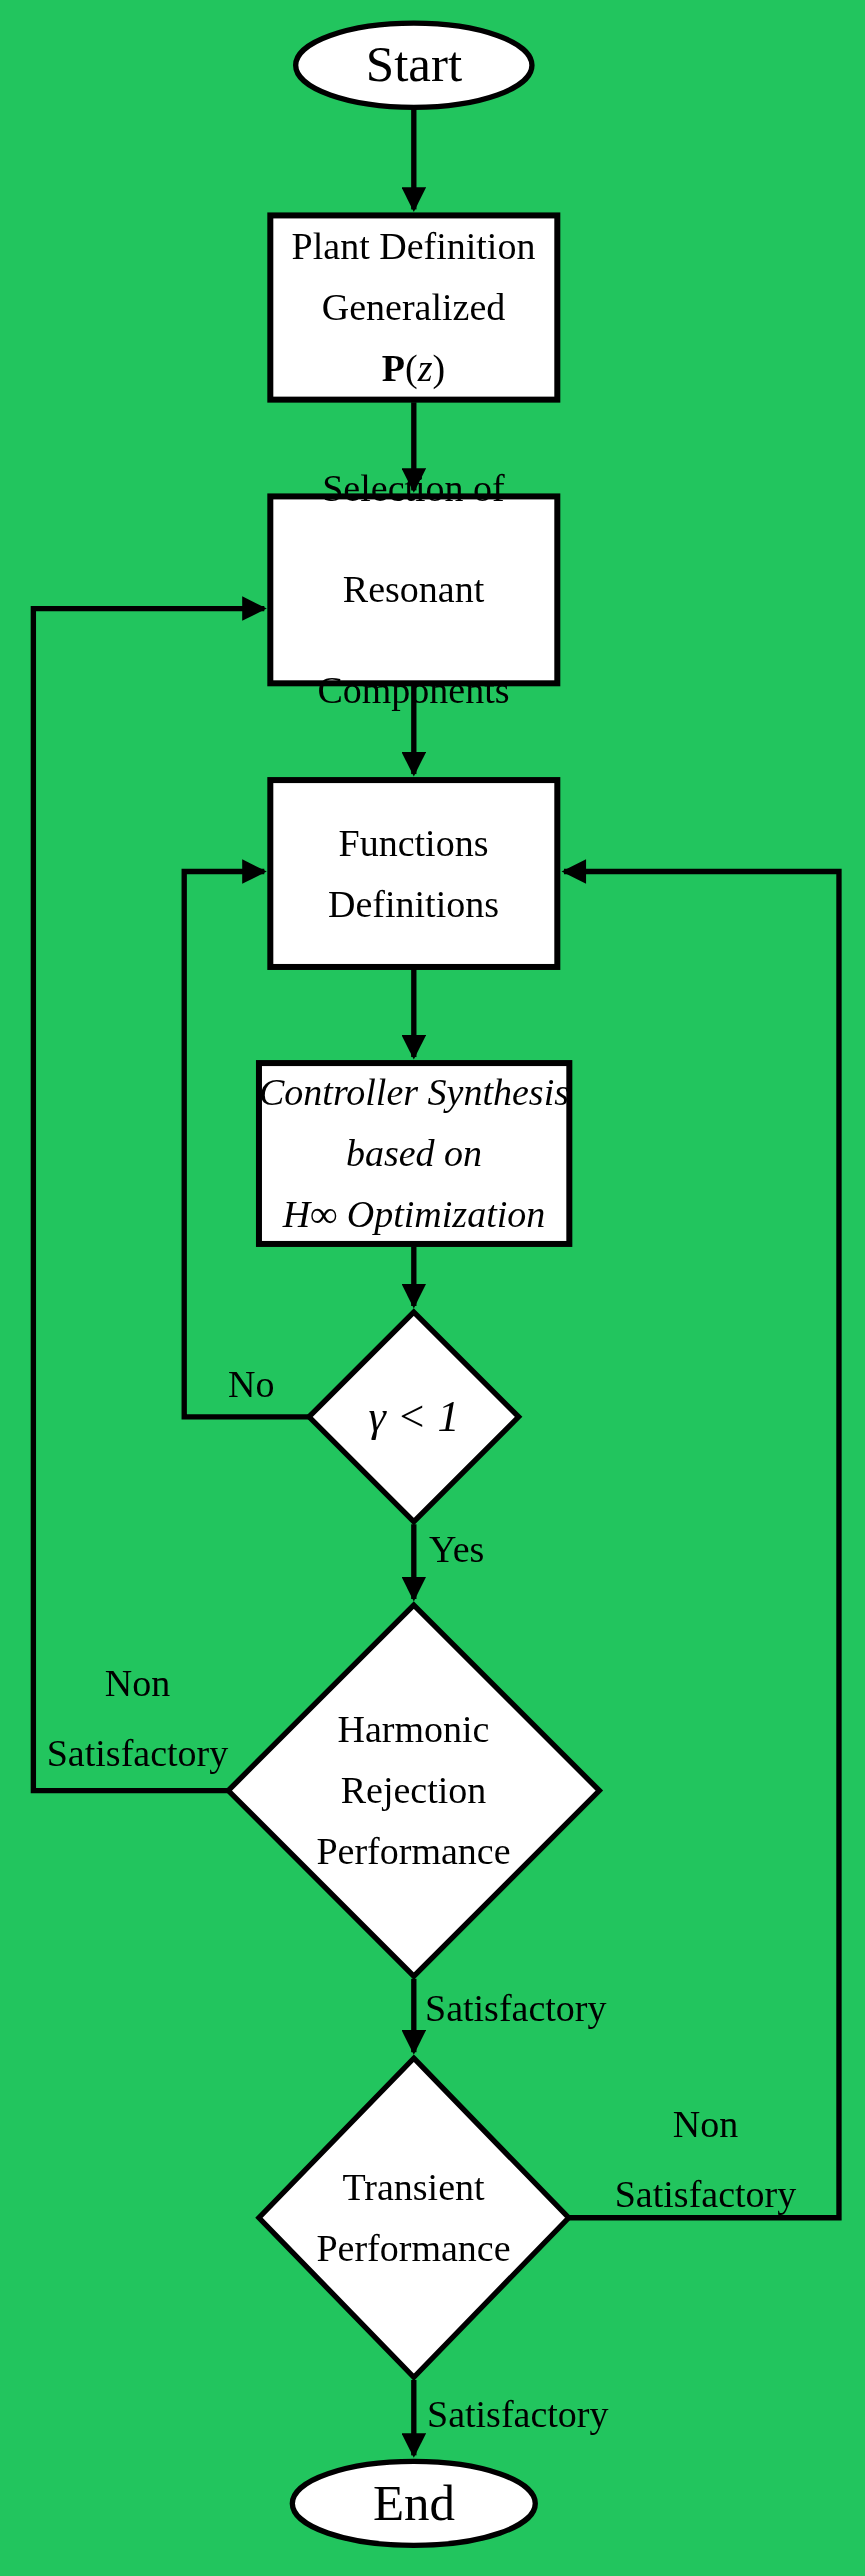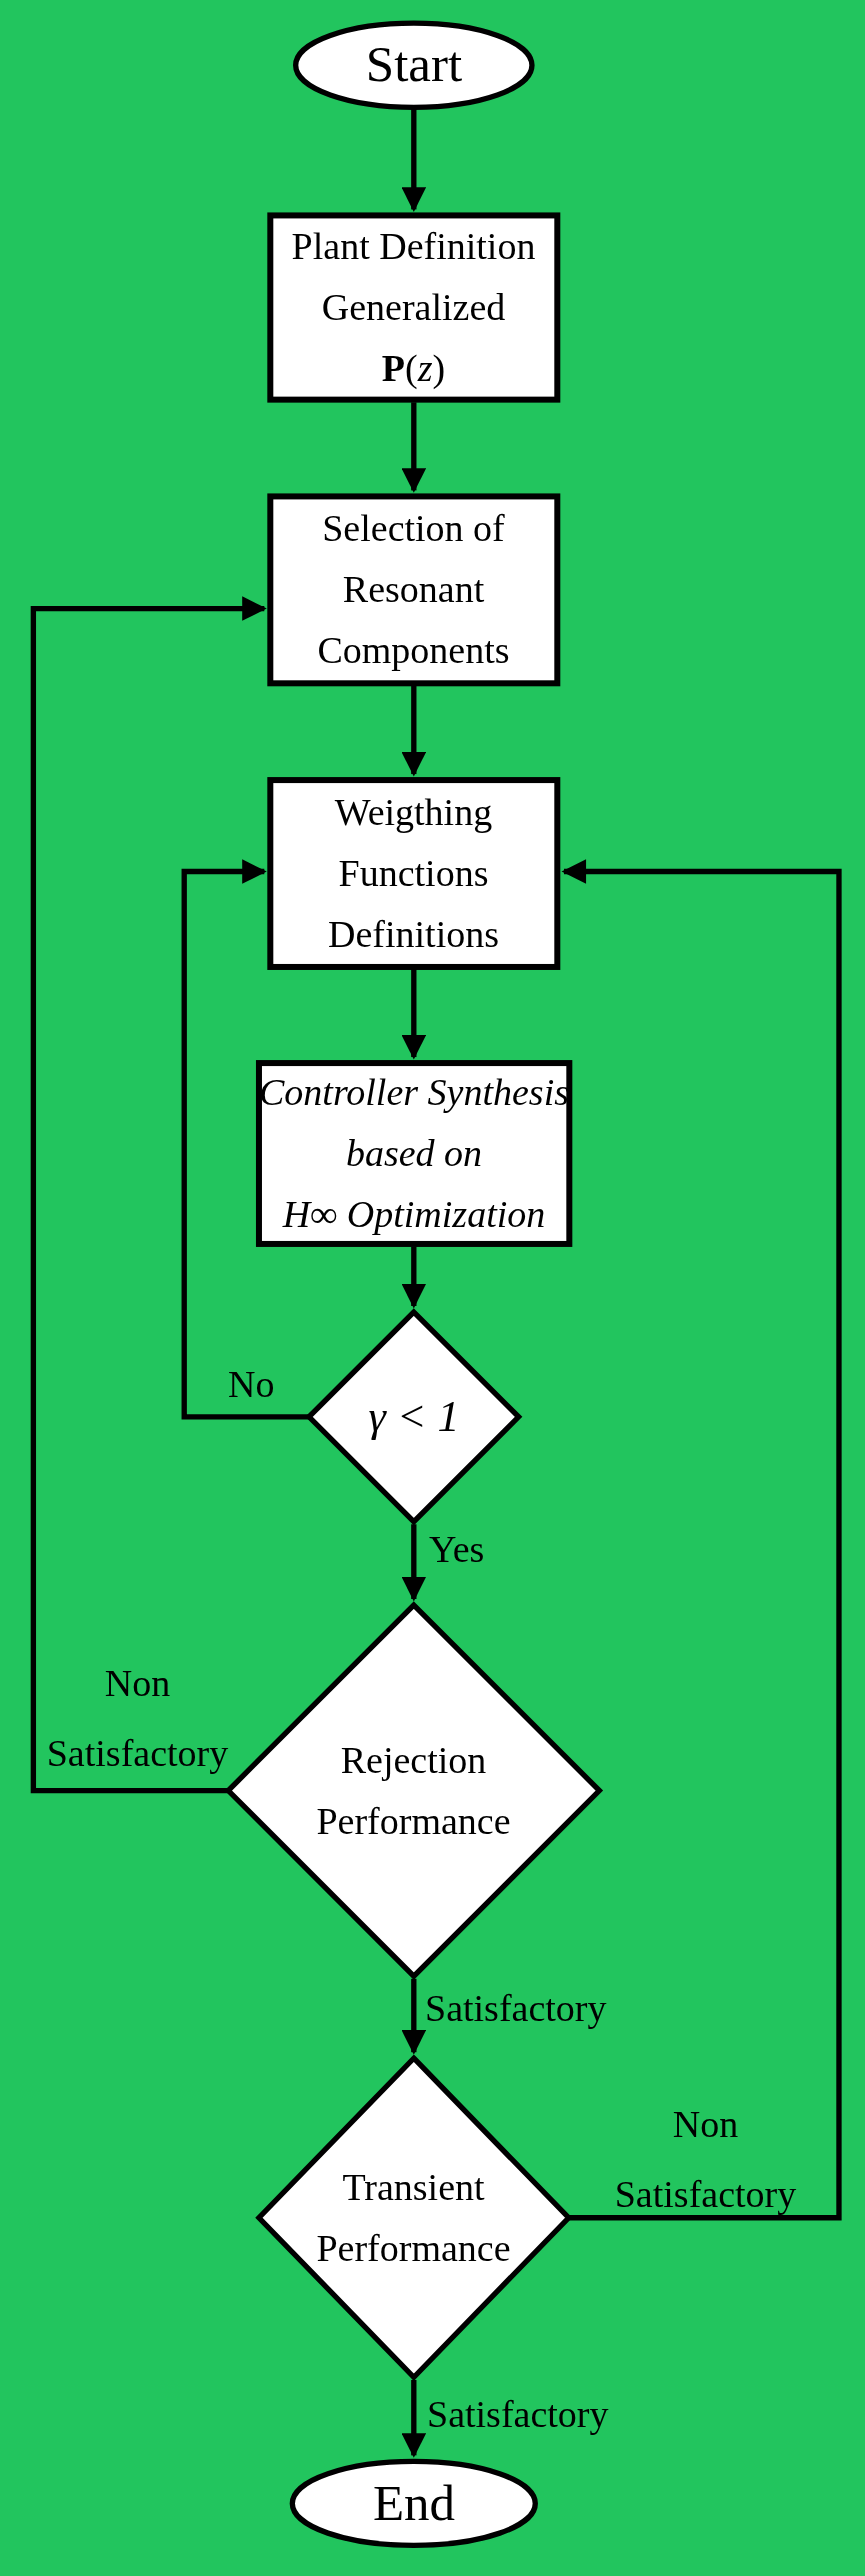--- a/index.html
+++ b/index.html
@@ -62,43 +62,43 @@
   <div class="lbl terminal" style="left:294px;top:24px;width:240px;height:81px;">
     <div class="line">Start</div>
   </div>
 
   <div class="lbl" style="left:270px;top:215px;width:287px;height:184px;">
     <div class="line">Plant Definition</div>
     <div class="line">Generalized</div>
     <div class="line"><span class="b">P</span><span>(</span><span class="i">z</span><span>)</span></div>
   </div>
 
-  <div class="lbl" style="left:270px;top:496px;width:287px;height:187px;">
+  <div class="lbl" style="left:270px;top:496px;width:287px;height:187px;gap:40px;">
     <div class="line">Selection of</div>
     <div class="line">Resonant</div>
     <div class="line">Components</div>
   </div>
 
   <div class="lbl" style="left:270px;top:780px;width:287px;height:187px;">
-    <div class="line">Weigthing</div>
     <div class="line">Functions</div>
     <div class="line">Definitions</div>
   </div>
 
   <div class="lbl" style="left:259px;top:1063px;width:310px;height:181px;font-style:italic;">
     <div class="line">Controller Synthesis</div>
     <div class="line">based on</div>
     <div class="line">H∞ Optimization</div>
   </div>
 
   <div class="lbl" style="left:309px;top:1373px;width:210px;height:87px;">
     <div class="gl">γ &lt; 1</div>
   </div>
 
   <div class="lbl" style="left:280px;top:1697px;width:267px;height:187px;">
+    <div class="line">Harmonic</div>
     <div class="line">Rejection</div>
     <div class="line">Performance</div>
   </div>
 
   <div class="lbl" style="left:280px;top:2156px;width:267px;height:124px;">
     <div class="line">Transient</div>
     <div class="line">Performance</div>
   </div>
 
   <div class="lbl terminal" style="left:294px;top:2463px;width:240px;height:81px;">

